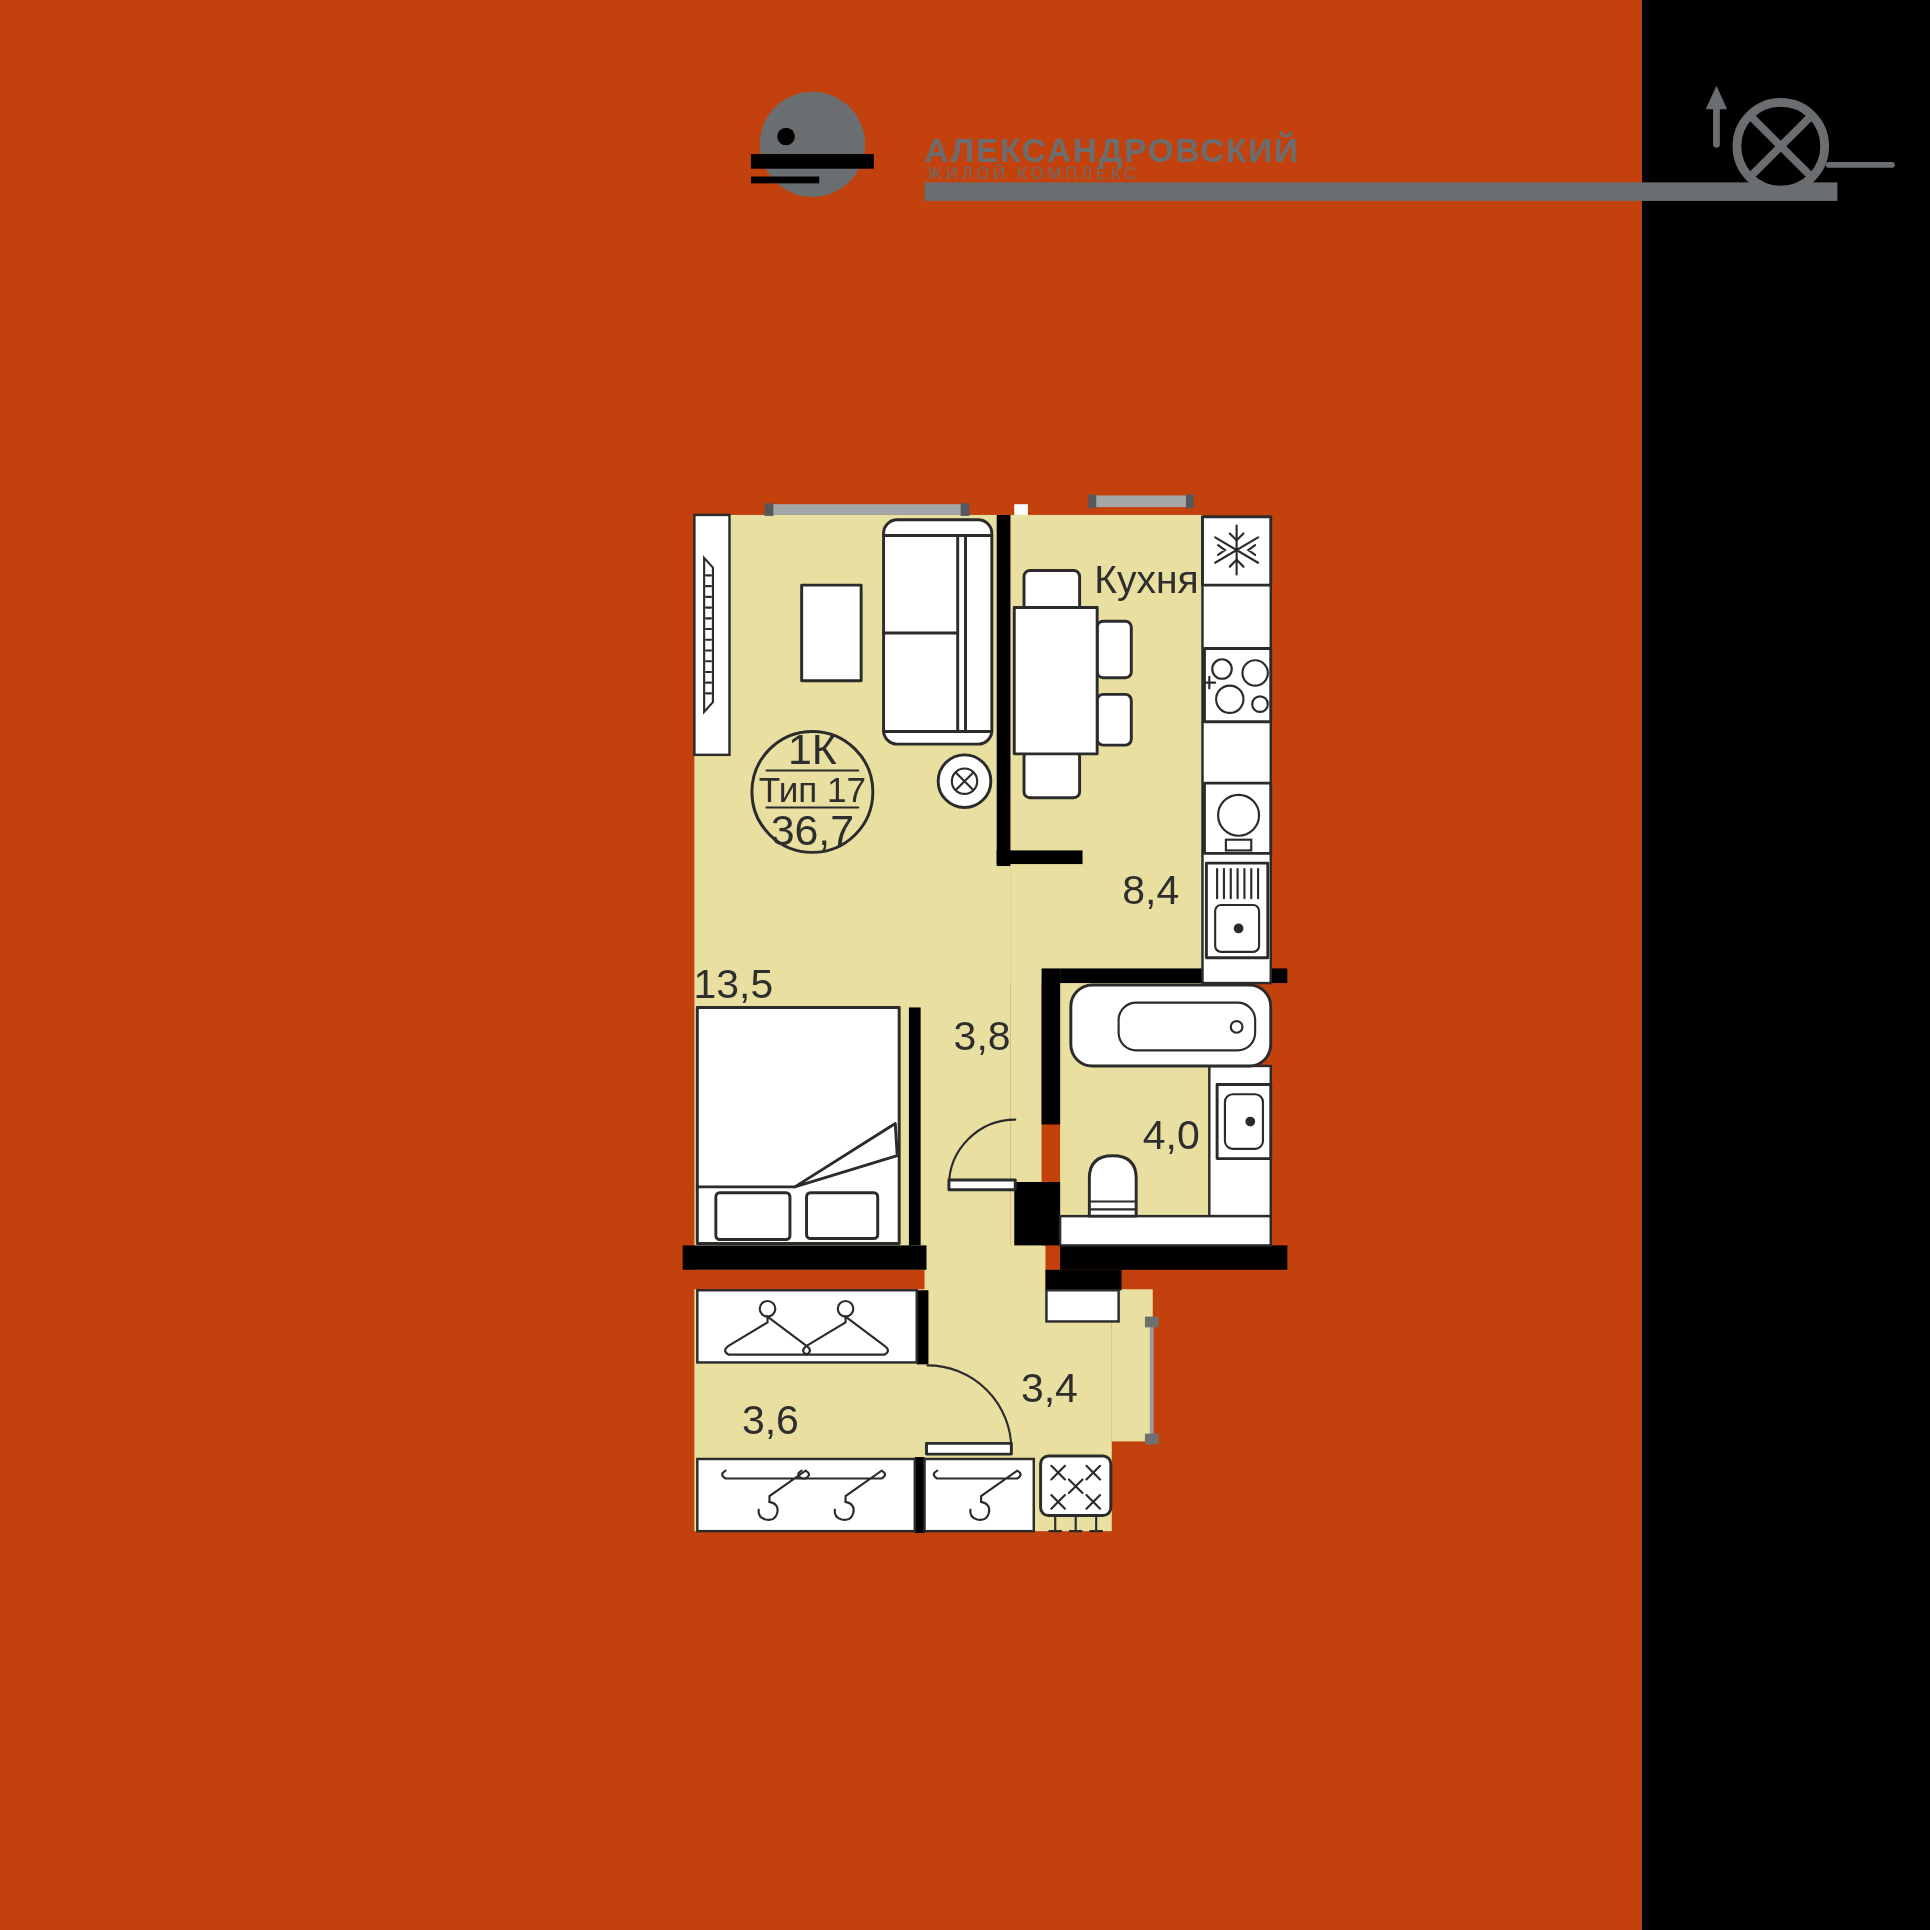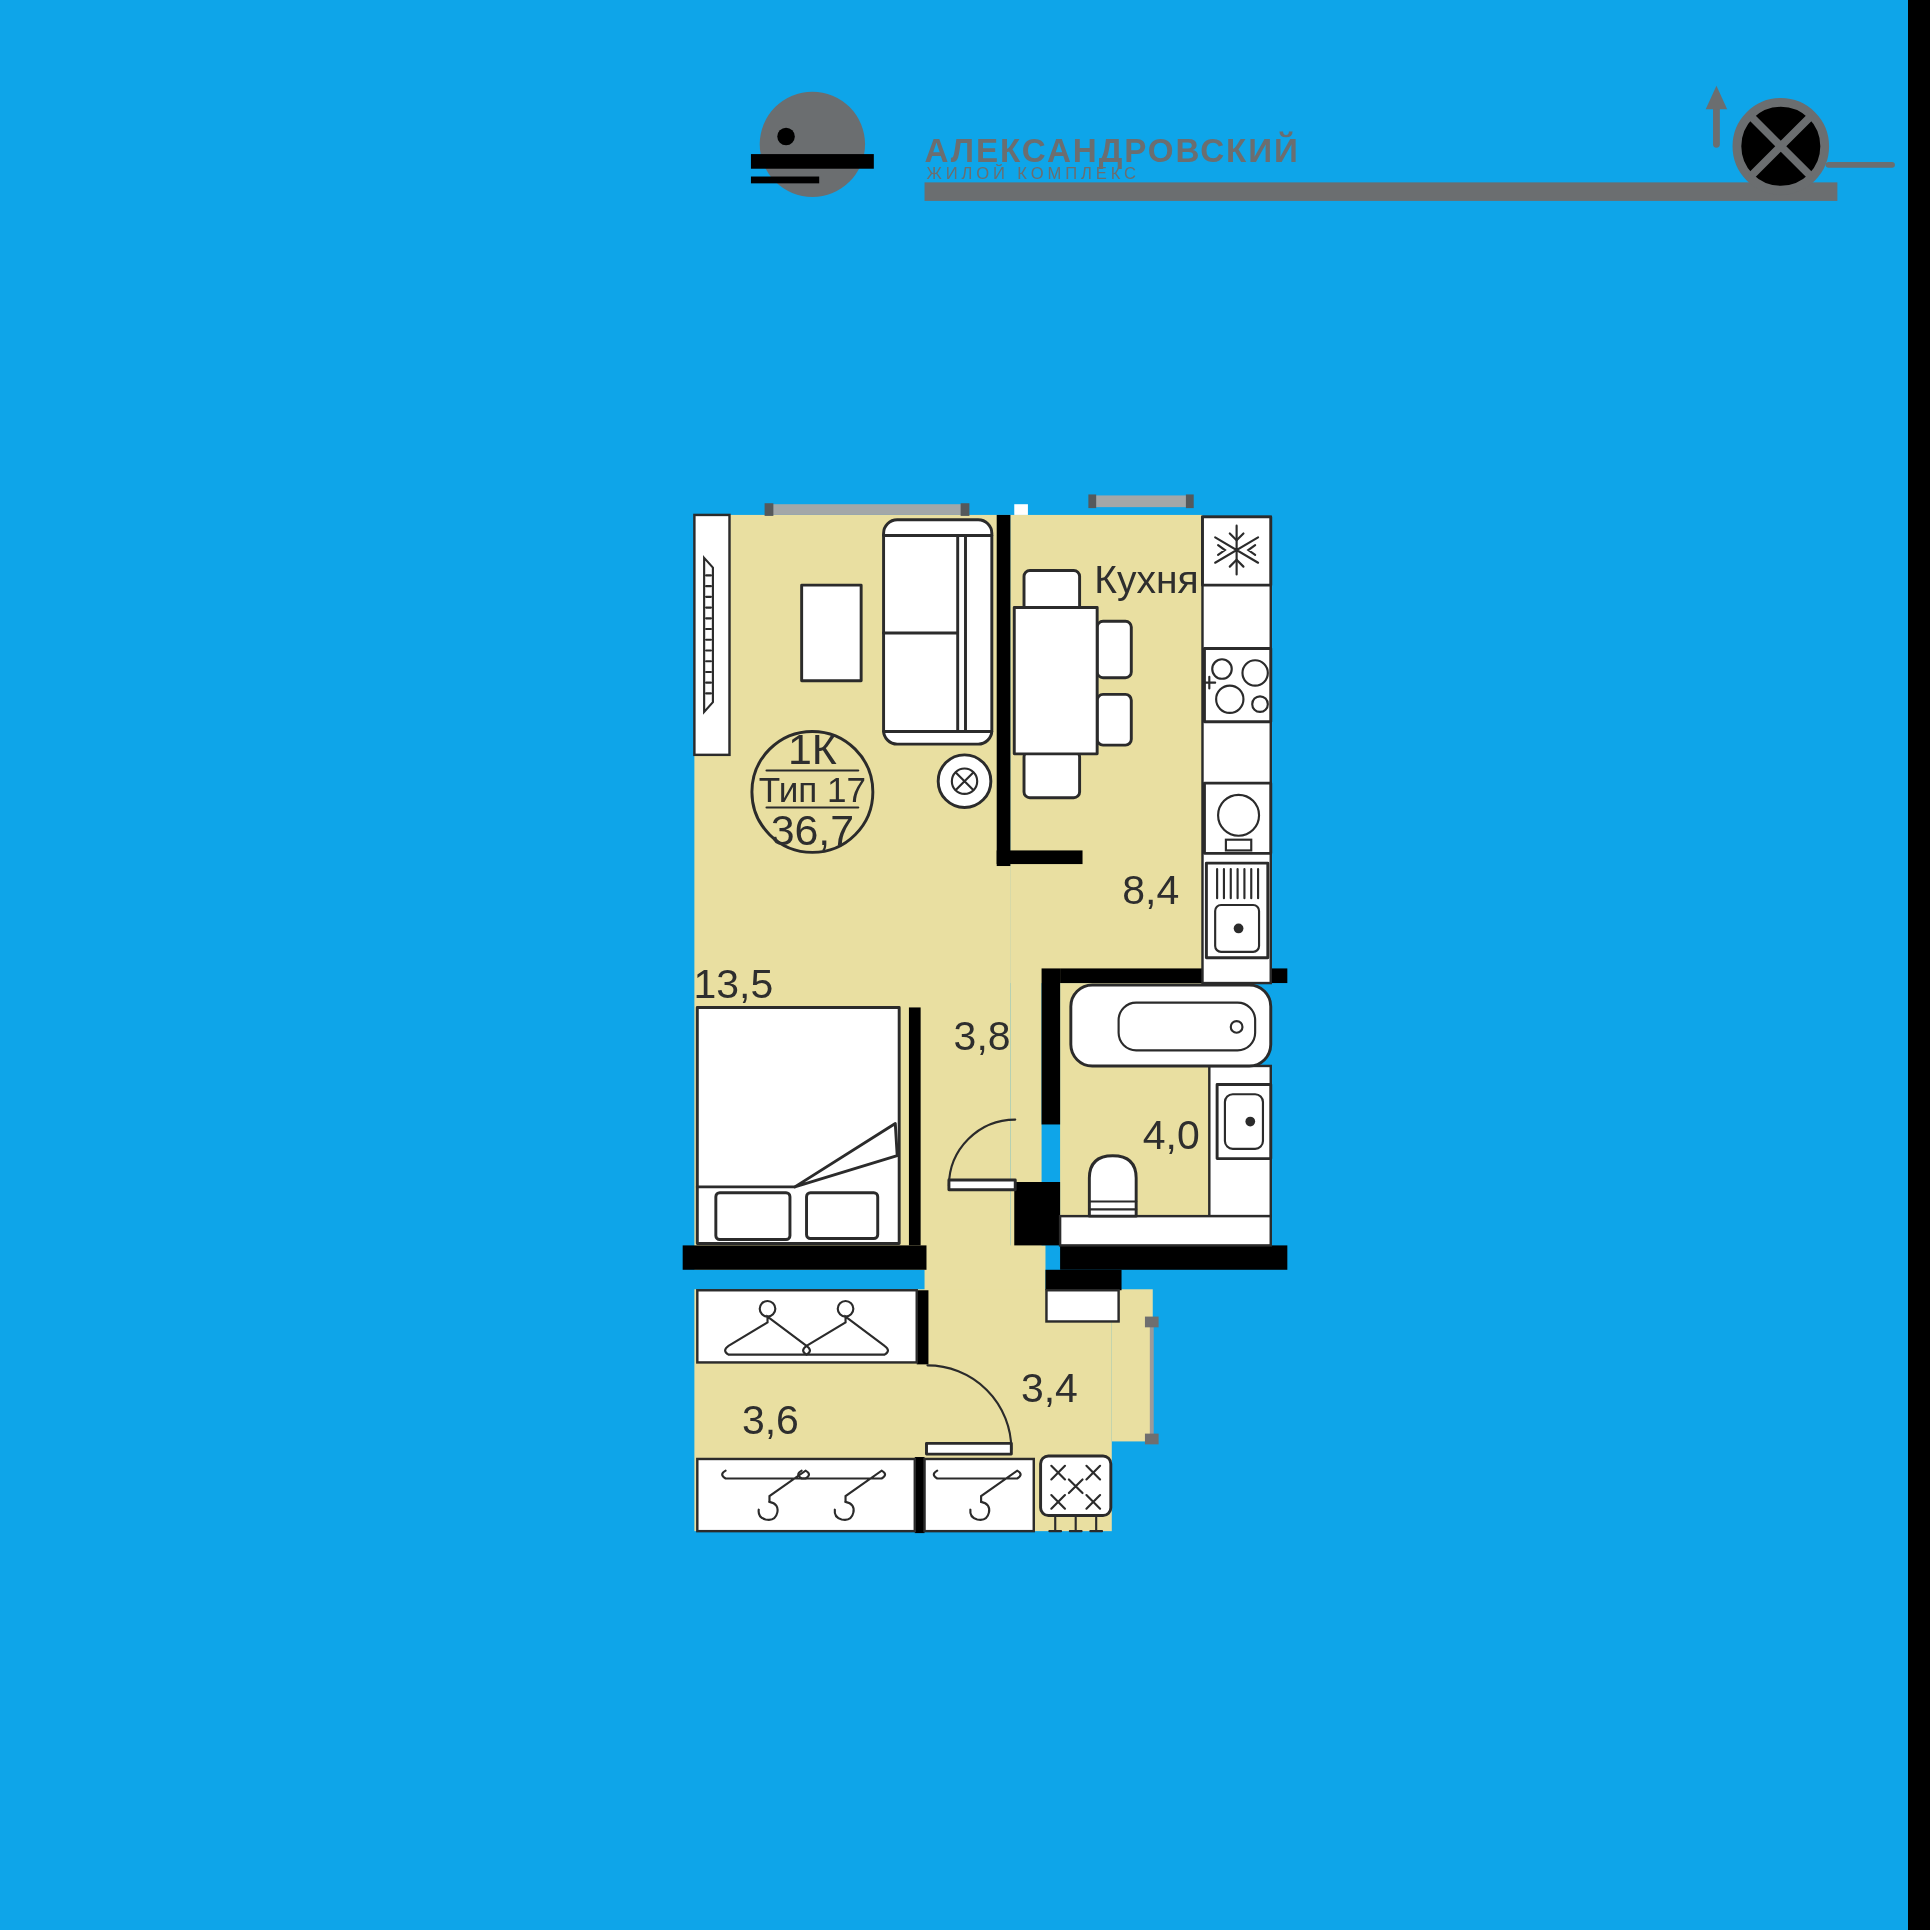--- a/index.html
+++ b/index.html
@@ -3,21 +3,21 @@
 <meta charset="utf-8">
 <style>
   :root{
     --floor:#e9dfa1;
     --line:#2b2b2b;
     --gray:#6b6e70;
     --win:#a3a7a8;
   }
   html,body{margin:0;padding:0;background:#000;}
   .stage{
-    position:relative;width:1908px;height:1931px;background:#0ea5e9;
+    position:relative;width:1642px;height:1931px;background:#c2410c;
     font-family:"Liberation Sans","DejaVu Sans",sans-serif;
   }
   svg{display:block}
   svg text{
     font-family:"Liberation Sans","DejaVu Sans",sans-serif;
     fill:#2e2e2e;
   }
   .floor{fill:var(--floor);}
   .wall{fill:#000;}
   .niche{fill:#fff;stroke:var(--line);stroke-width:2.5;}

